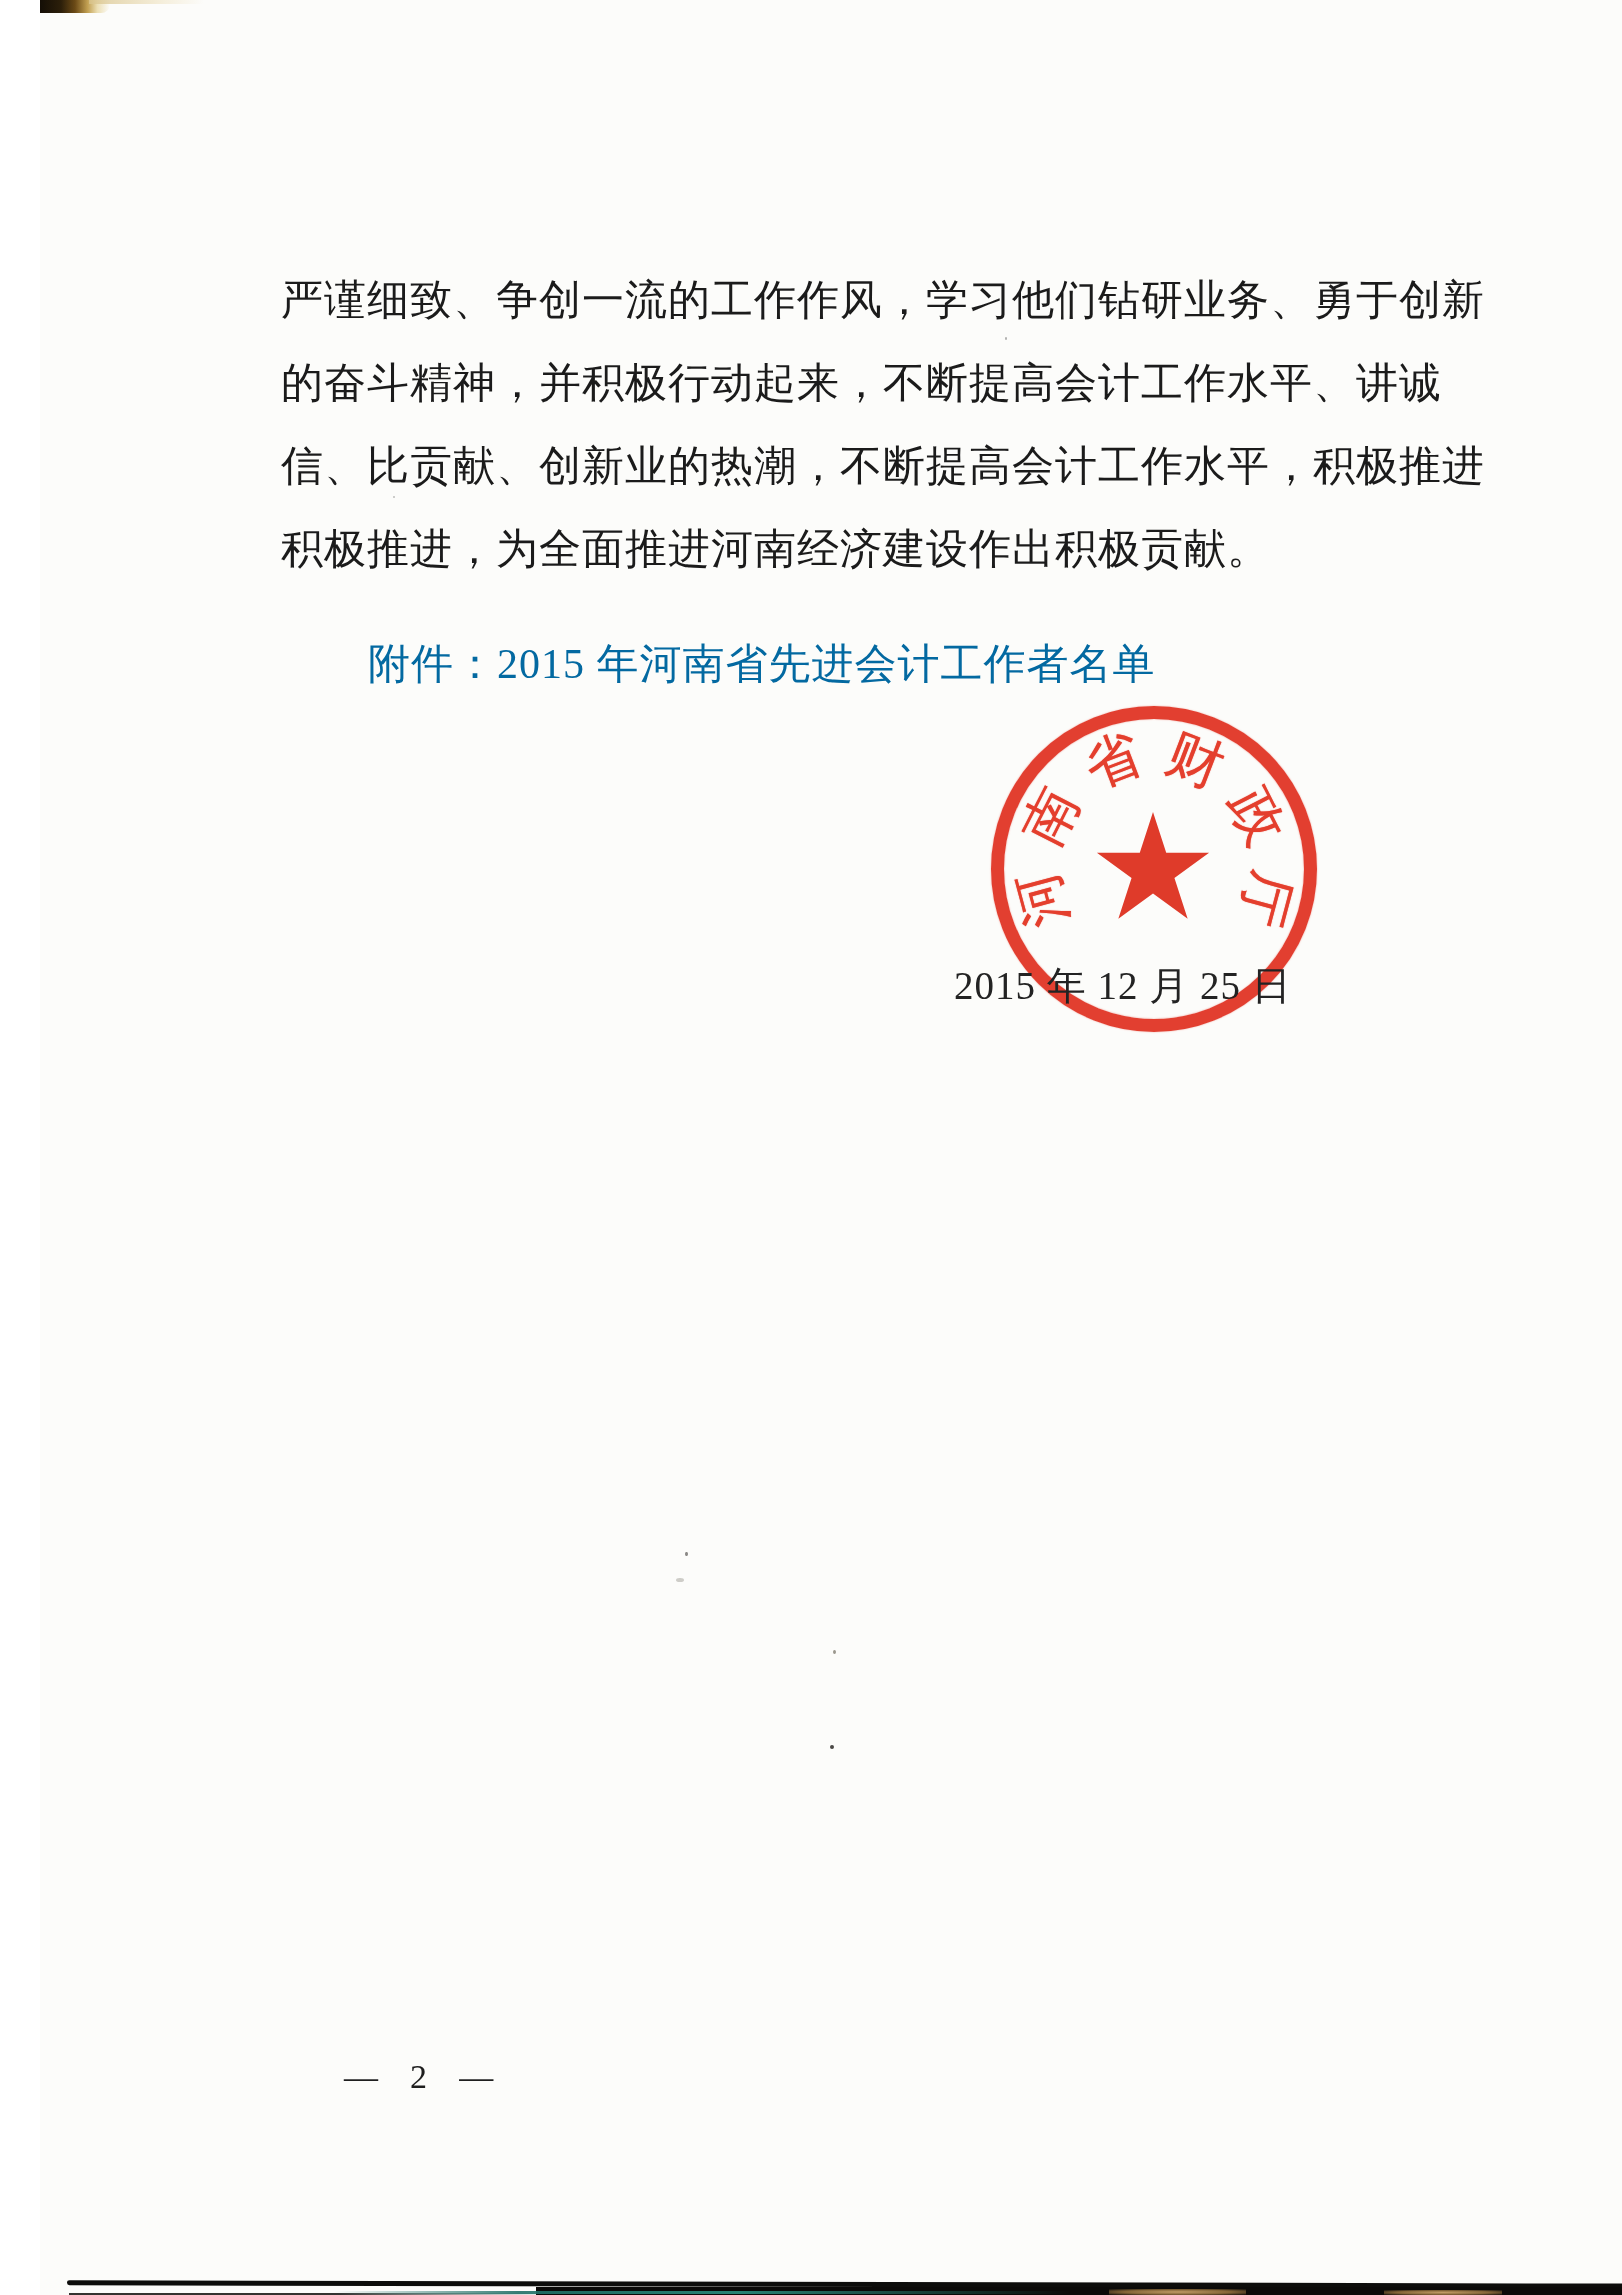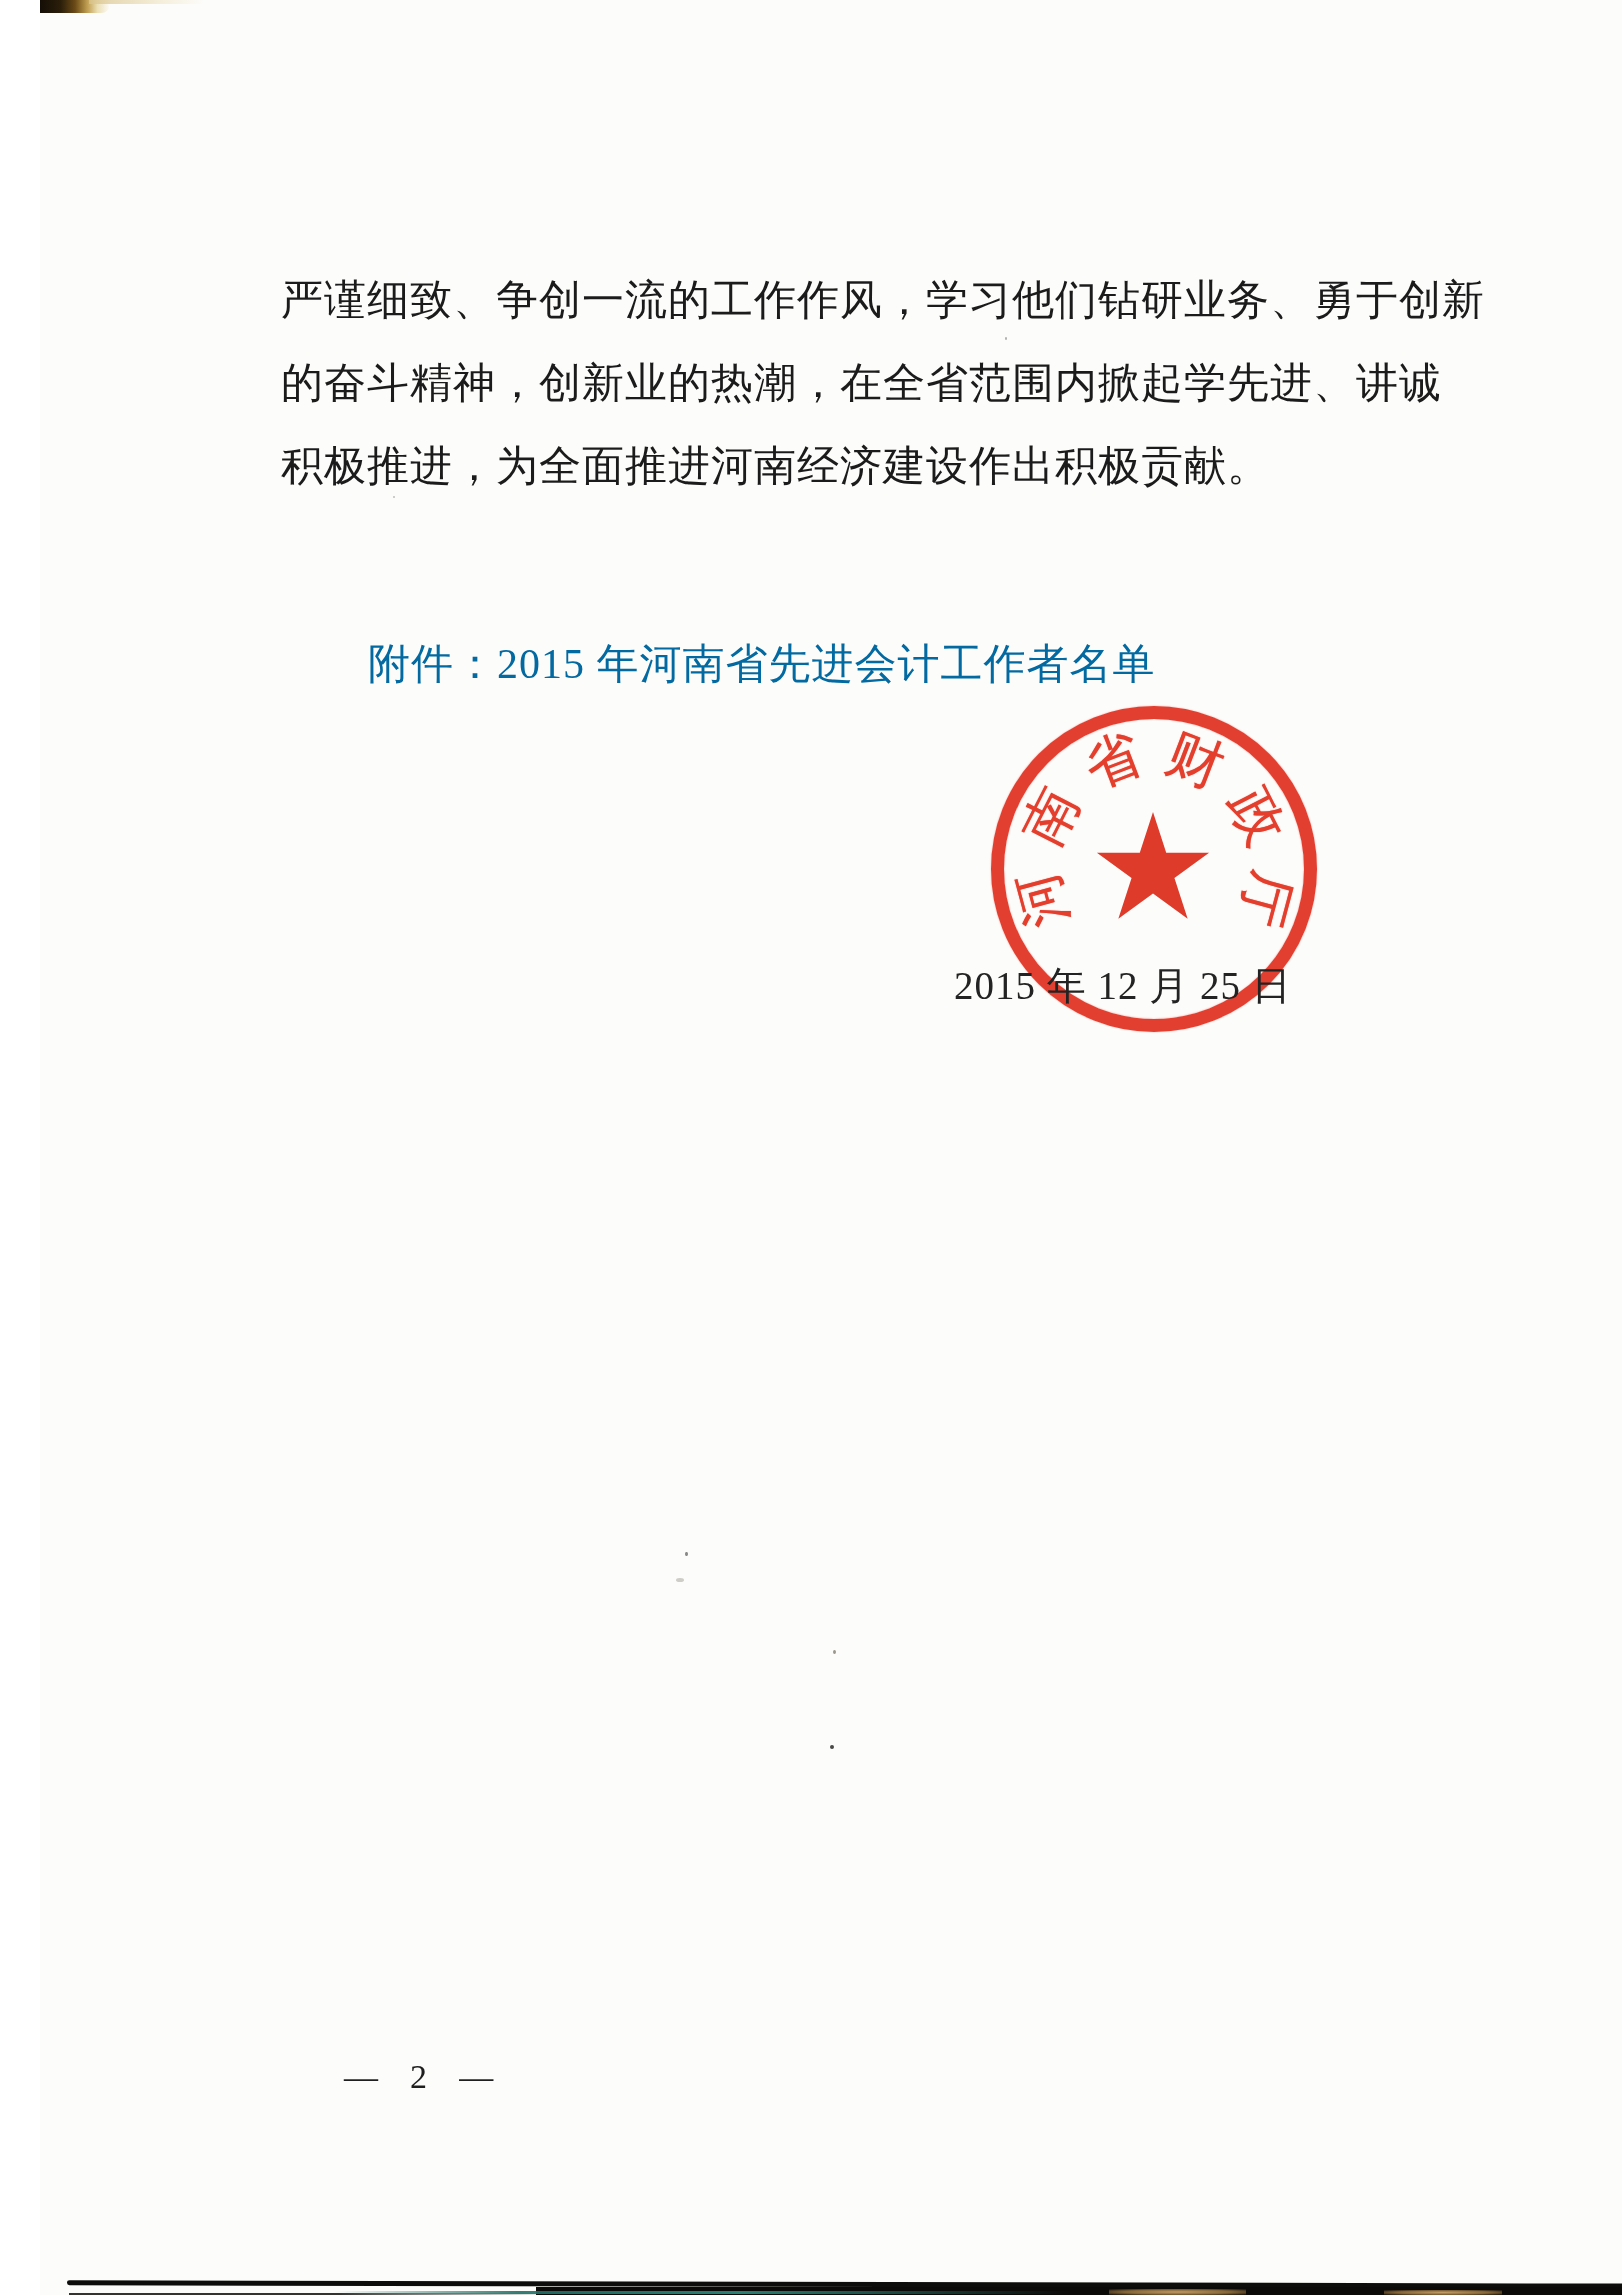--- a/index.html
+++ b/index.html
@@ -178,21 +178,22 @@
 </head>
 <body>
 
 <div class="page">
 
   <div class="artifact-top-left"></div>
   <div class="artifact-top-streak"></div>
 
   <div class="paragraph">
     <div>严谨细致、争创一流的工作作风，学习他们钻研业务、勇于创新</div>
-    <div>的奋斗精神，创新业的热潮，在全省范围内掀起学先进、讲诚</div>
+    <div>的奋斗精神，并积极行动起来，不断提高会计工作水平、讲诚</div>
+    <div>信、比贡献、创新业的热潮，不断提高会计工作水平，积极推进</div>
     <div>积极推进，为全面推进河南经济建设作出积极贡献。</div>
   </div>
 
   <div class="attachment">附件：2015 年河南省先进会计工作者名单</div>
 
   <div class="seal">
     <div class="seal-ring"></div>
     <svg class="seal-star" viewBox="0 0 240 240" xmlns="http://www.w3.org/2000/svg">
       <polygon fill="#e02c1b" points="120,0 146.9,82.9 234.1,82.9 163.6,134.2 190.5,217.1 120,165.8 49.5,217.1 76.4,134.2 5.9,82.9 93.1,82.9"></polygon>
     </svg>

